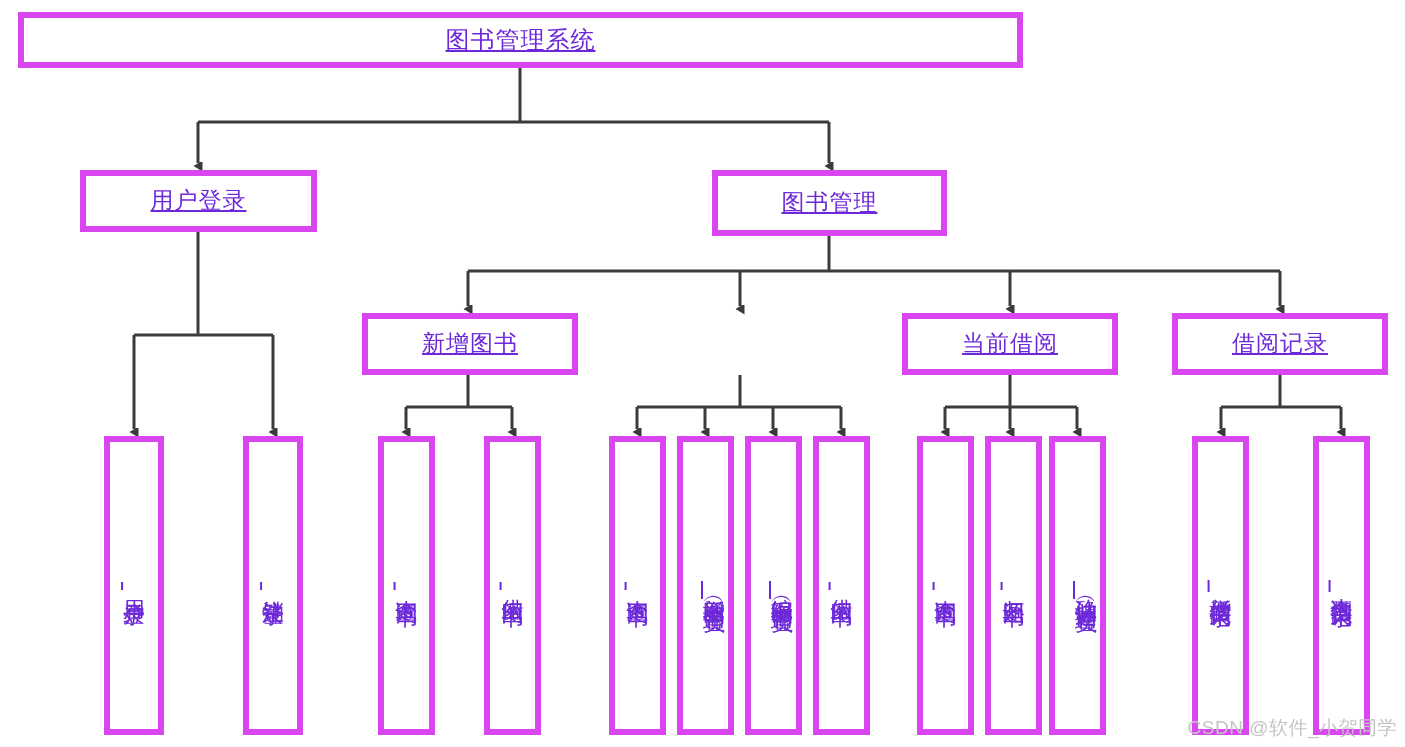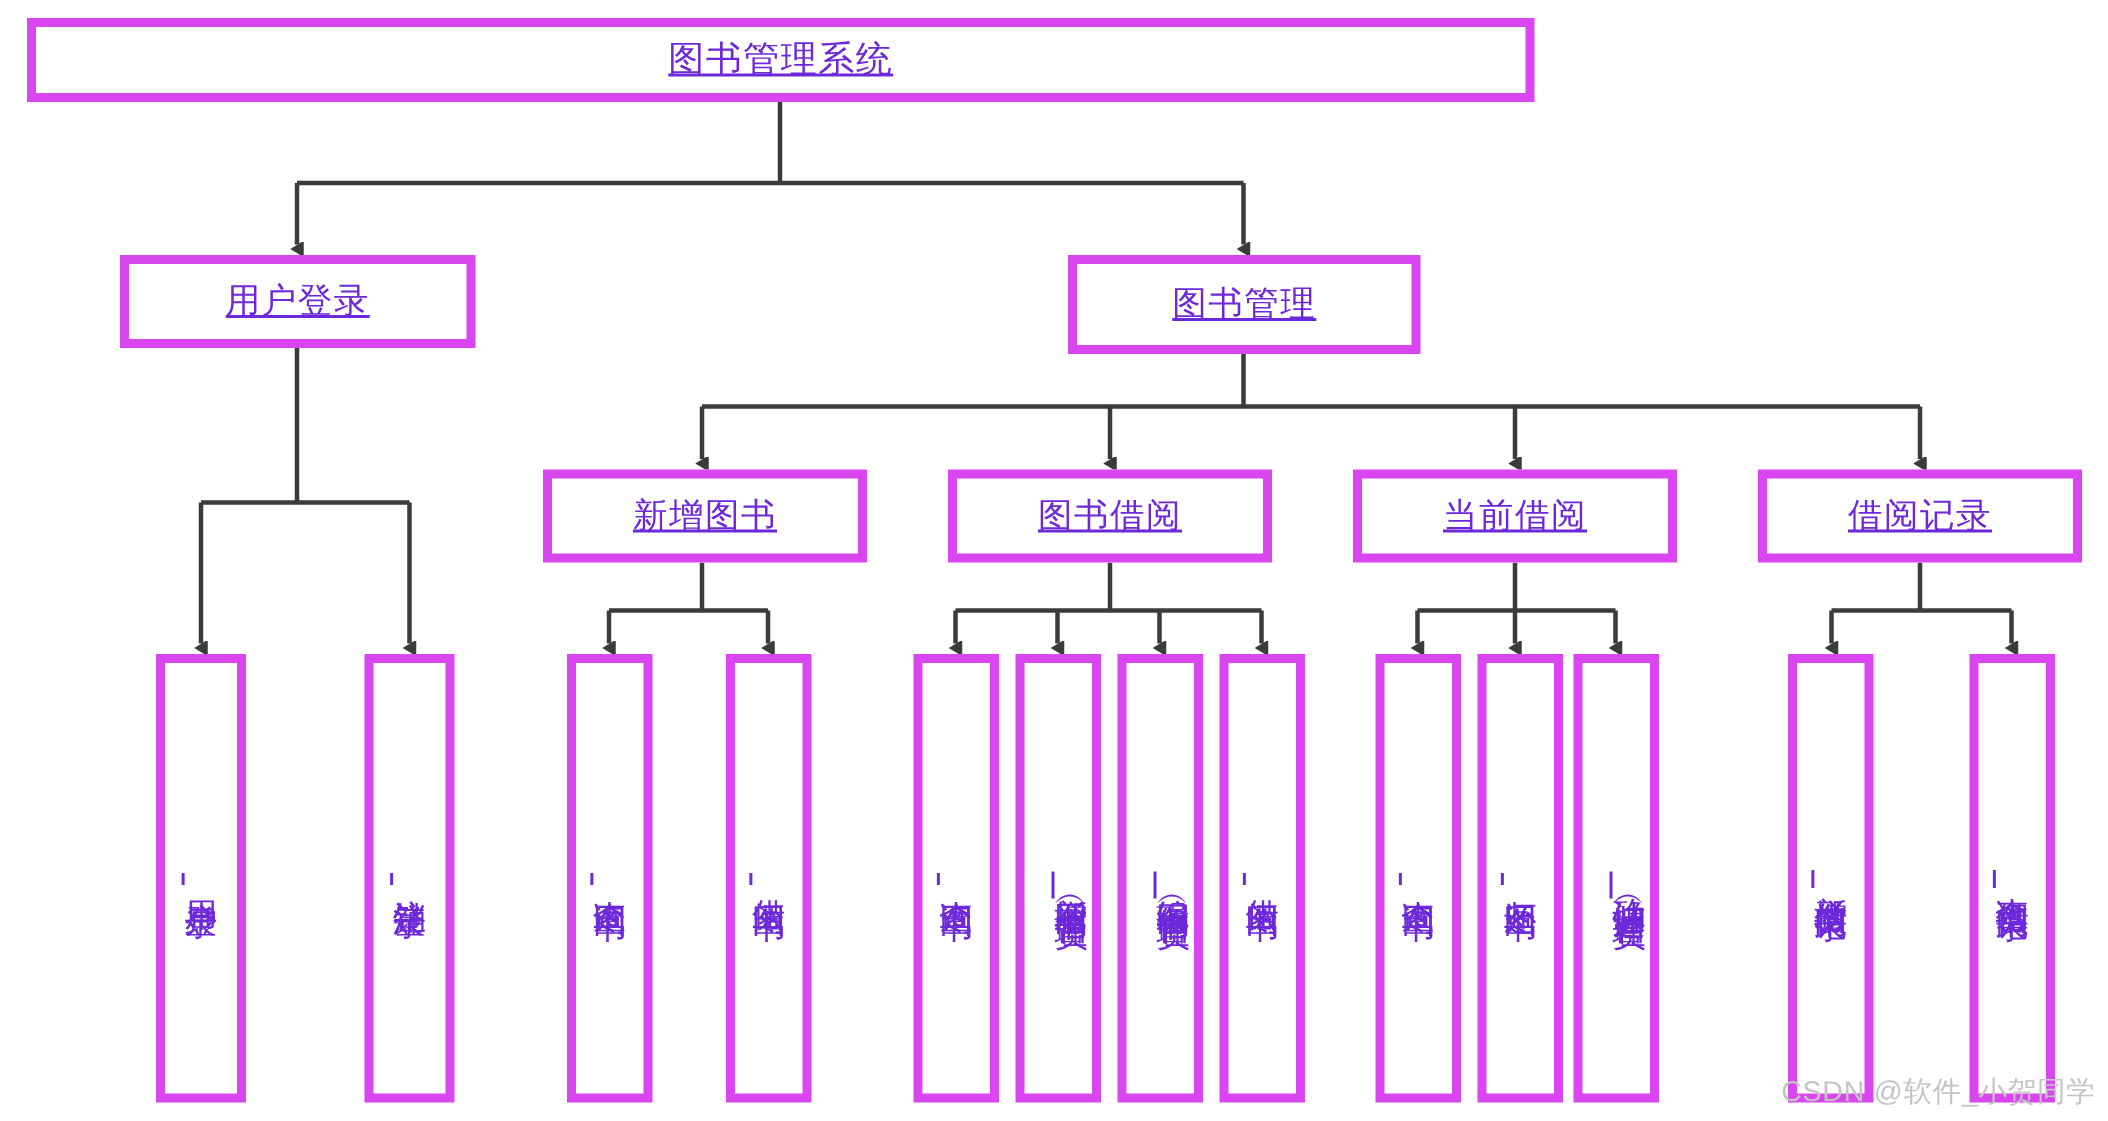--- a/index.html
+++ b/index.html
@@ -135,23 +135,20 @@
   <div class="node node-h" style="left:80px; top:170px; width:237px; height:62px;">
     <span>用户登录</span>
   </div>
   <div class="node node-h" style="left:712px; top:170px; width:235px; height:66px;">
     <span>图书管理</span>
   </div>
 
   <div class="node node-h" style="left:362px; top:313px; width:216px; height:62px;">
     <span>新增图书</span>
   </div>
-  <div class="node node-h" style="left:632px; top:313px; width:216px; height:62px;">
-    <span>图书借阅</span>
-  </div>
   <div class="node node-h" style="left:902px; top:313px; width:216px; height:62px;">
     <span>当前借阅</span>
   </div>
   <div class="node node-h" style="left:1172px; top:313px; width:216px; height:62px;text-align:right;">
     <span>借阅记录</span>
   </div>
 
   <div class="node node-v align-mid" style="left:104px; top:436px; width:60px; height:299px;">
     <span>用户登录</span>
   </div>

